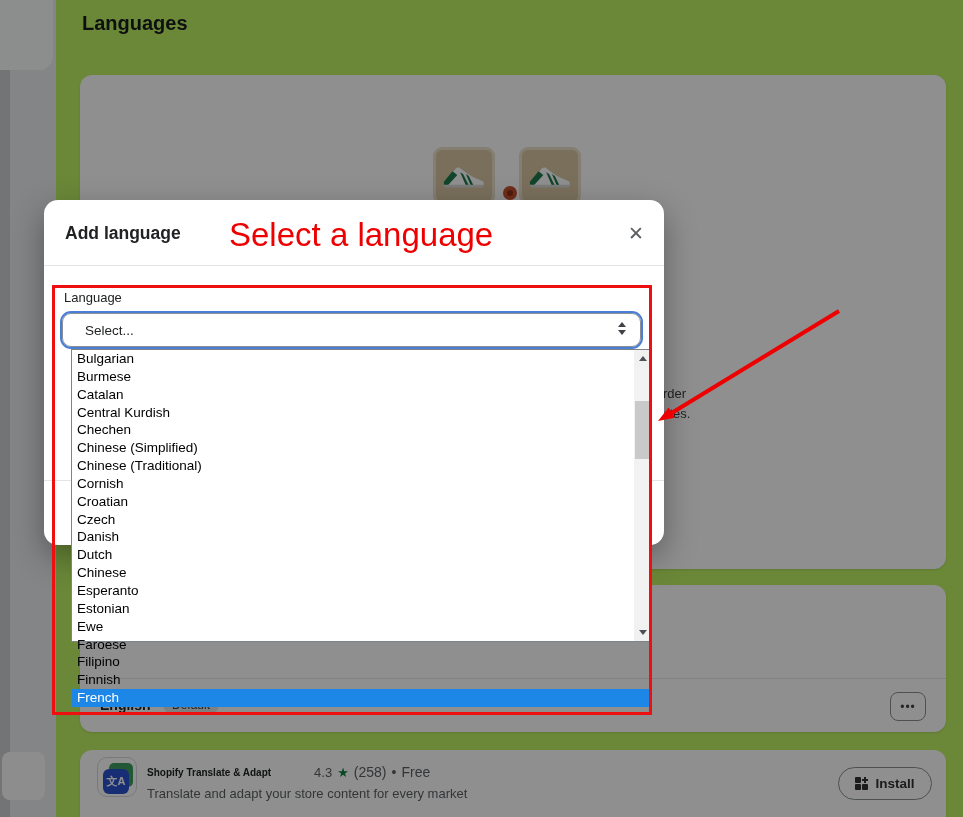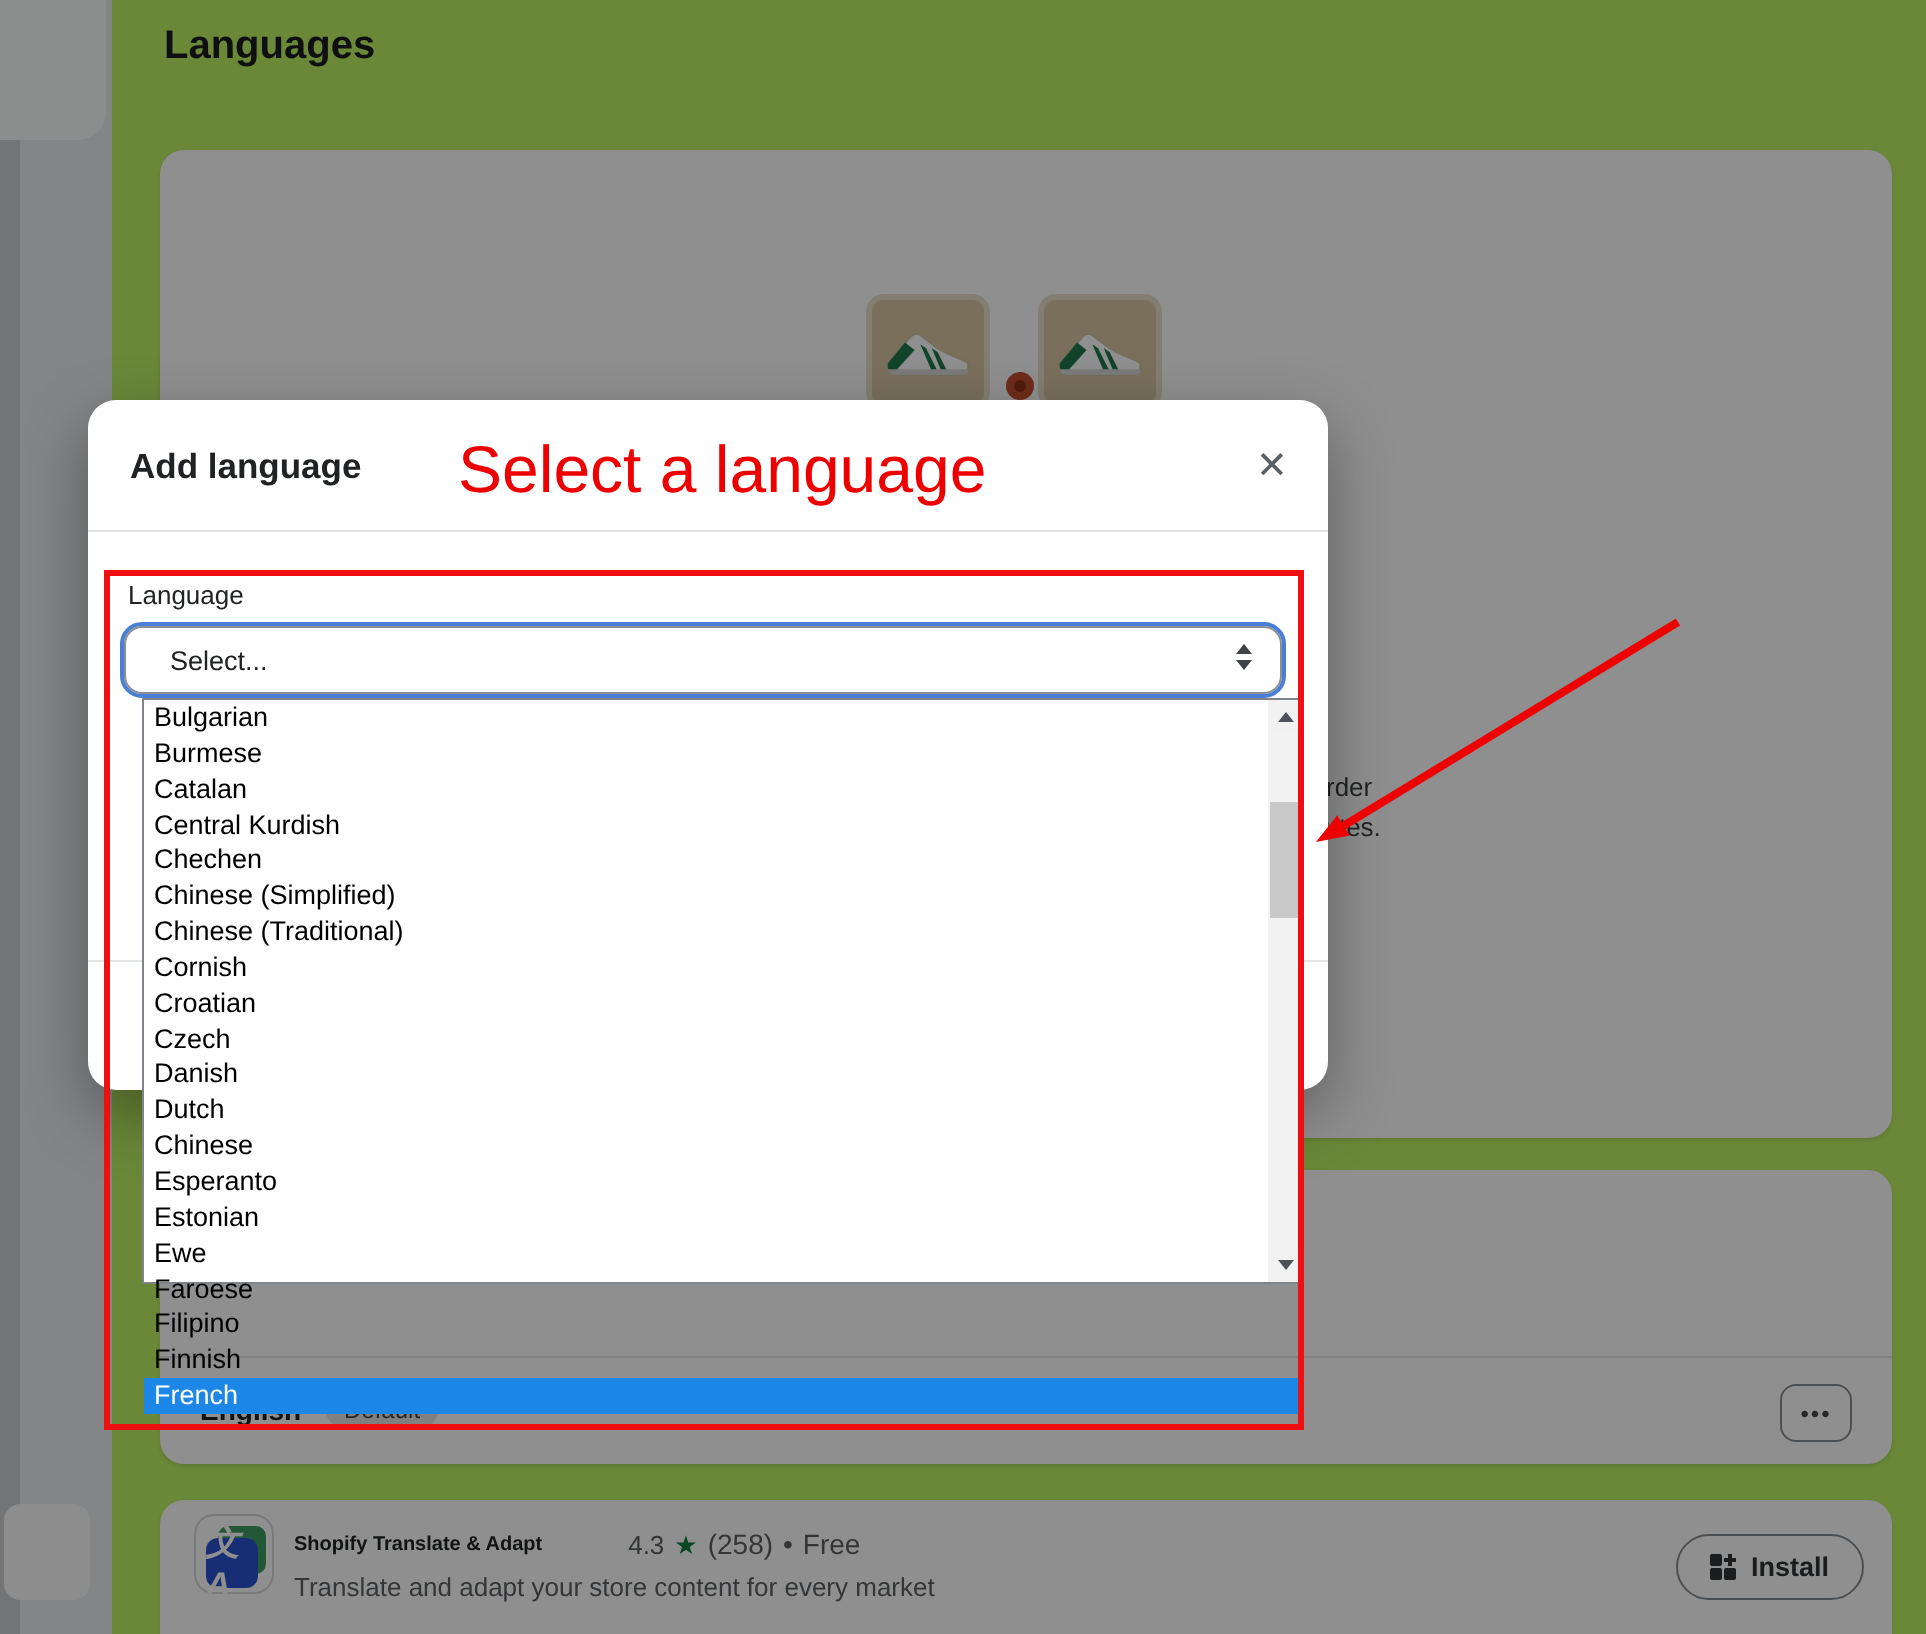--- a/index.html
+++ b/index.html
@@ -27,21 +27,21 @@
   .frag1 { left:663px; top:386px; }
   .frag2 { left:655px; top:406px; }
   .card2 { left:80px; top:585px; width:866px; height:147px; }
   .card2-divider { position:absolute; left:0; top:93px; width:100%; height:1px; background:#e6e7e9; }
   .english-name { position:absolute; left:20px; top:112px; font-size:14px; font-weight:700; color:#202223; }
   .default-badge { position:absolute; left:83px; top:111px; background:#e4e5e7; border-radius:9px; padding:2px 9px; font-size:12px; color:#414246; }
   .ellipsis-btn { position:absolute; left:810px; top:107px; width:36px; height:29px; background:#fff; border:1px solid #8c9196; border-radius:8px; display:flex; align-items:center; justify-content:center; font-size:12px; letter-spacing:1px; color:#44474a; cursor:pointer; }
   .card3 { left:80px; top:750px; width:866px; height:80px; }
   .app-icon-wrap { position:absolute; left:17px; top:7px; width:40px; height:40px; border:1px solid #d6d8da; border-radius:10px; background:#fff; }
   .app-icon-green { position:absolute; left:11px; top:5px; width:24px; height:24px; background:#3e9e5f; border-radius:5px; }
-  .app-icon-blue { position:absolute; left:5px; top:11px; width:26px; height:25px; background:#2b53cf; border-radius:6px; color:#fff; font-size:17px; font-weight:700; display:flex; align-items:center; justify-content:center;font-style:italic; }
+  .app-icon-blue { position:absolute; left:5px; top:11px; width:26px; height:25px; background:#2b53cf; border-radius:6px; color:#fff; font-size:11px; font-weight:700; display:flex; align-items:center; justify-content:center; }
   .app-title-row { position:absolute; left:67px; top:14px; font-size:14px; color:#5c5f62; display:flex; align-items:center; gap:5px; white-space:nowrap; }
   .app-title { font-size:10px; font-weight:700; color:#202223; margin-right:4px; }
   .app-rating { font-size:13px;margin-left:34px; }
   .star { color:#108043; font-size:13px; }
   .app-subtitle { position:absolute; left:67px; top:36px; font-size:13px; color:#5c5f62; }
   .install-btn { position:absolute; left:758px; top:17px; width:94px; height:33px; background:#fff; border:1px solid #898f94; border-radius:17px; display:flex; align-items:center; justify-content:center; gap:7px; cursor:pointer; }
   .install-label { font-size:13.5px; font-weight:700; color:#303234; }
   .grid-icon { position:relative; width:13px; height:13px; }
   .grid-icon i { position:absolute; width:6px; height:6px; background:#303234; border-radius:1px; }
   .gi-tl { left:0; top:0; } .gi-bl { left:0; top:7px; } .gi-br { left:7px; top:7px; }

